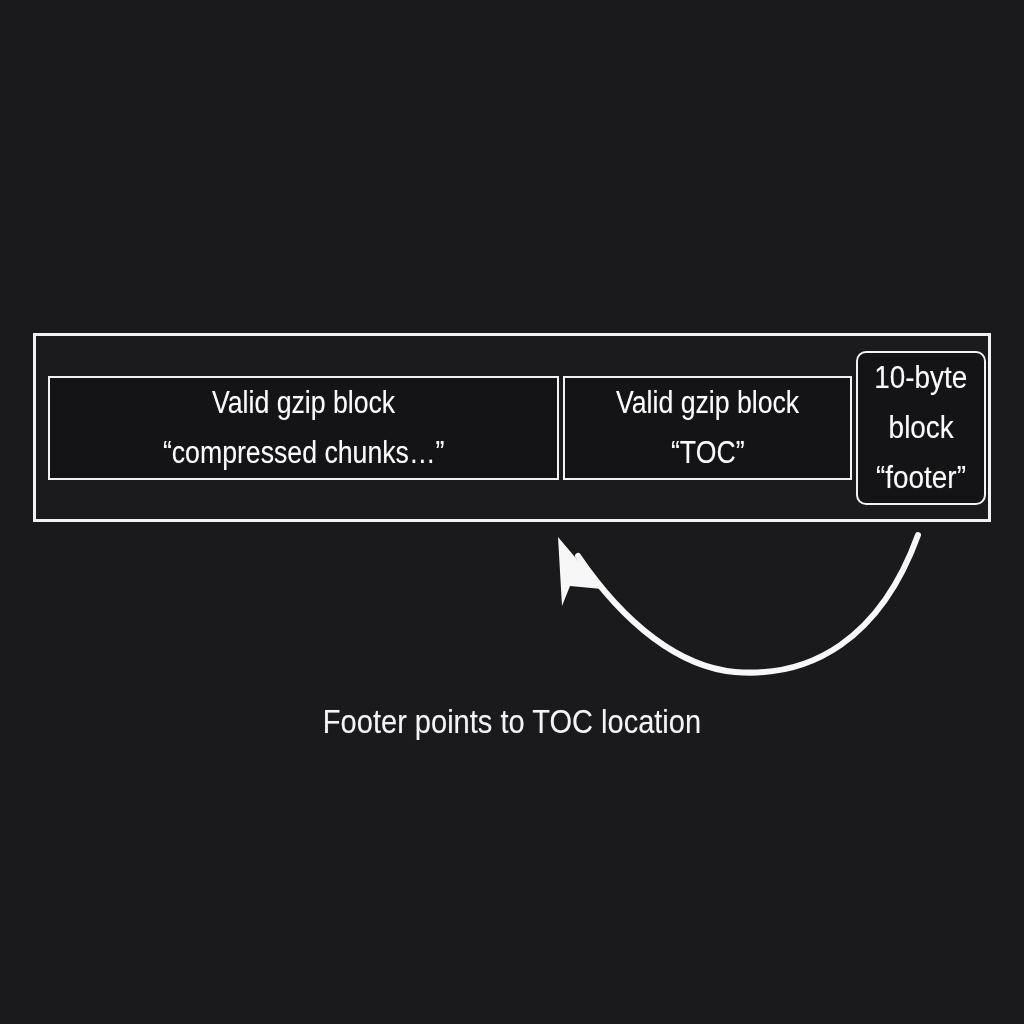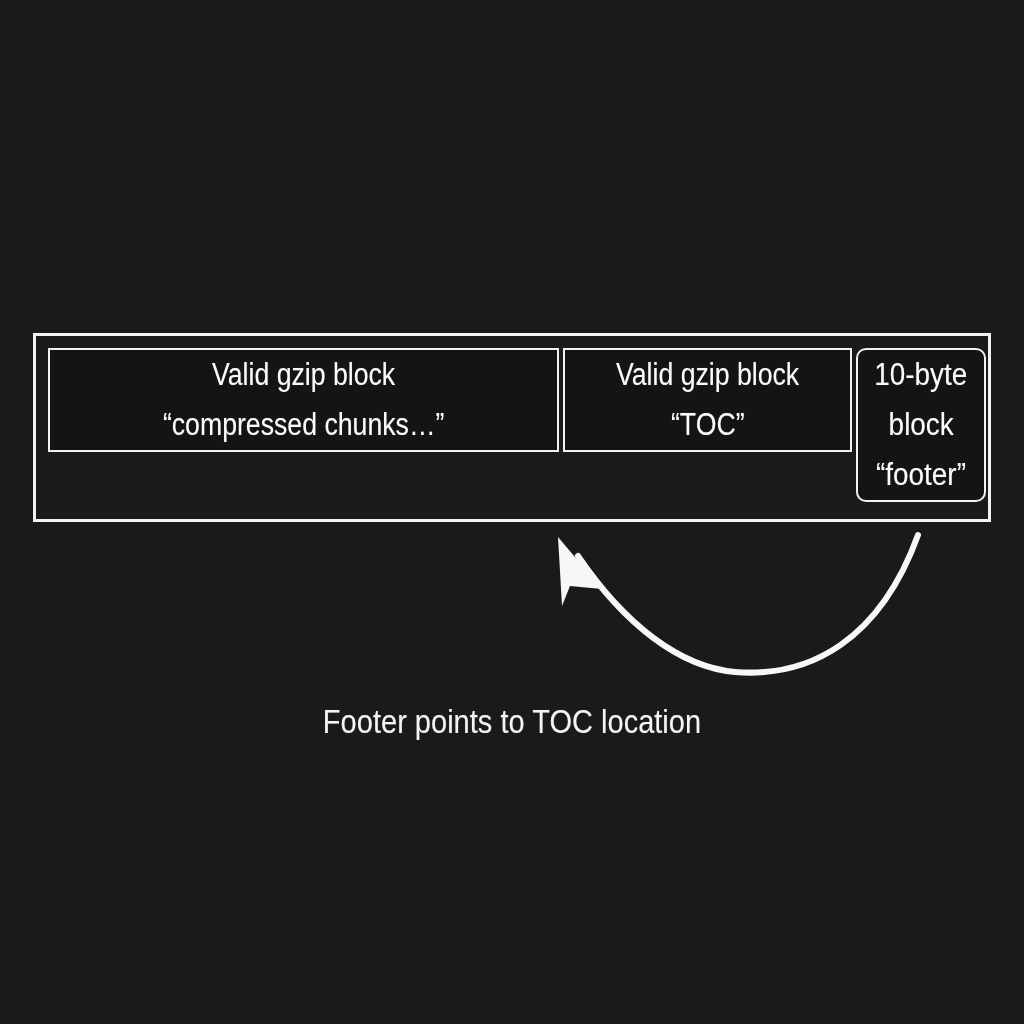--- a/index.html
+++ b/index.html
@@ -28,21 +28,21 @@
     background: #1b1b1d;
   }
 
   .stream-row {
     position: absolute;
     left: 12px;
     top: 12px;
     right: 12px;
     bottom: 12px;
     display: flex;
-    align-items: flex-start;
+    align-items: center;
   }
 
   .block {
     position: relative;
     border: 2px solid #f2f2f2;
     box-sizing: border-box;
     background: #141416;
     display: flex;
     flex-direction: column;
     align-items: center;

